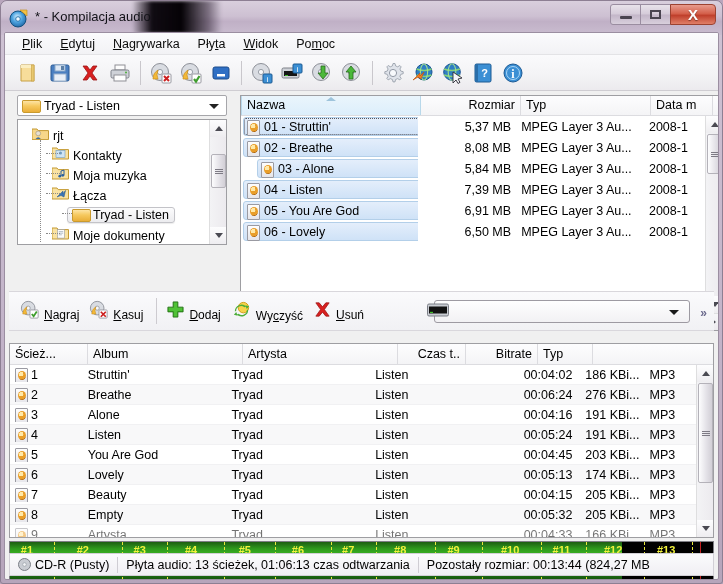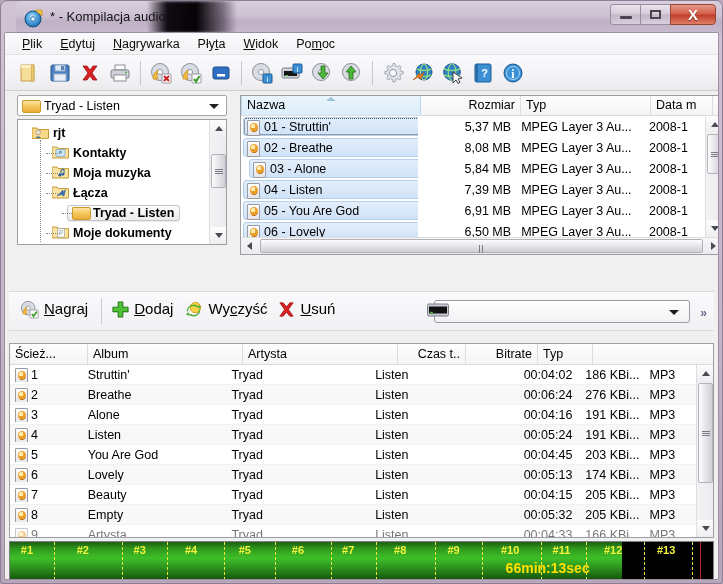--- a/index.html
+++ b/index.html
@@ -19,21 +19,21 @@
   .window {
     position: absolute; left: 0; top: 0; width: 723px; height: 584px;
     background: linear-gradient(180deg,#cfc3d4 0%, #c3b4c9 55%, #b6a5bb 100%);
     border: 1px solid #8d7f93;
     border-radius: 7px 7px 3px 3px;
     overflow: hidden;
   }
 
   
   .titlebar {
-    position: absolute; left: 15px; top: 0; right: 0; height: 34px;
+    position: absolute; left: 0; top: 0; right: 0; height: 34px;
     background: linear-gradient(180deg, #d9cfdd 0%, #cdc0d2 45%, #c0b0c6 60%, #cabdd0 100%);
     border-radius: 6px 6px 0 0;
   }
   .title-blur {
     position: absolute; left: 131px; top: 0px; width: 90px; height: 32px;
     background: linear-gradient(90deg, rgba(20,12,22,0) 0%, rgba(10,5,12,0.97) 22%, rgba(5,2,6,1) 55%, rgba(40,28,45,0.5) 85%, rgba(120,100,128,0) 100%);
     filter: blur(1.5px);
   }
   .title-icon {
     position: absolute; left: 8px; top: 7px; width: 20px; height: 20px;
@@ -84,21 +84,21 @@
   .toolbar {
     position: absolute; left: 0; top: 22px; right: 0; height: 36px;
     background: linear-gradient(180deg,#fafafc 0%, #f3f3f5 60%, #eceaee 100%);
     display: flex; align-items: center; padding-left: 10px;
     border-bottom: 1px solid #cfcdd2;
   }
   .tb-btn { width: 30px; height: 30px; display:flex; align-items:center; justify-content:center; }
   .tb-sep { width: 1px; height: 24px; background: #c9c7cc; margin: 0 5px; }
 
   
-  .panes { position: absolute; left: 4px; top: 62px; width: 714px; height: 160px; display: flex; }
+  .panes { position: absolute; left: 4px; top: 62px; width: 714px; height: 236px; display: flex; }
   .pane-left { width: 225px; position: relative; }
   .pane-right { flex: 1; position: relative; margin-left: 6px; }
 
   .combo {
     position: absolute; left: 8px; top: 0; width: 210px; height: 21px;
     background: #fff; border: 1px solid #a6a6aa; border-radius: 2px;
     display: flex; align-items: center; padding: 0 4px;
   }
   .combo .lbl { margin-left: 5px; font-size: 12.5px; }
   .combo .arrow { position: absolute; right: 7px; top: 8px; width: 0;height:0;
@@ -122,21 +122,21 @@
   .sb-thumb {
     position:absolute; left:1px; width:15px; height:34px;
     background: linear-gradient(90deg,#fdfdfe,#e2e0e6 60%, #d2cfd6);
     border: 1px solid #b4b2b9; border-radius: 2px;
     display:flex; align-items:center; justify-content:center;
   }
   .grip { width:8px; height:7px; }
   .grip i { display:block; height:1px; background:#7d7a84; margin:1px 0; }
 
   .tree { position: absolute; left: 0; top: 0; right: 17px; bottom: 0; padding: 3px 0 0 6px; }
-  .tnode { display: flex; align-items: center; height: 20px; white-space: nowrap; position: relative; font-weight: bold; }
+  .tnode { display: flex; align-items: flex-end; height: 20px; white-space: nowrap; position: relative; }
   .tnode .tlabel { font-size: 12.5px; margin-left: 4px; }
   .tnode .dots { position:absolute; width:14px; height:1px; border-top:1px dotted #8a8a8a; }
   .vline { position:absolute; left:14px; top:20px; bottom:2px; width:1px; border-left:1px dotted #8a8a8a; }
   .tsel {
     background: linear-gradient(180deg,#fcfcfd,#ececef);
     border: 1px solid #c3c3c8; border-radius: 3px;
     padding: 0 5px 0 1px; margin-left:-1px;
     box-shadow: 0 1px 1px rgba(0,0,0,0.08);
   }
 
@@ -187,22 +187,22 @@
   .hgrip i{display:inline-block;width:1px;height:8px;background:#7d7a84;margin:0 1px;}
 
   
   .actionbar {
     position: absolute; left: 4px; top: 258px; right: 4px; height: 40px;
     background: linear-gradient(180deg,#fafafc 0%, #f1f1f4 100%);
     border-top: 1px solid #d9d7dc; border-bottom: 1px solid #d9d7dc;
     display: flex; align-items: center; padding-left: 8px;
   }
   .act {
-    display:flex; align-items:flex-start; gap:4px; padding: 3px 7px 3px 3px;
-    font-size:15px; cursor:default;
+    display:flex; align-items:flex-end; gap:4px; padding: 3px 7px 3px 3px;
+    font-size:12px; cursor:default;
   }
   .act u { text-decoration: underline; }
   .act-sep { width:1px; height:26px; background:#cdcbd0; margin: 0 6px; }
   .drivecombo {
     position:absolute; left: 425px; top: 8px; width: 256px; height:23px;
     background: linear-gradient(180deg,#fefefe, #f2f1f4);
     border:1px solid #9d9aa2; border-radius:3px;
     display:flex; align-items:center; padding-left:6px;
   }
   .drivecombo .dlbl { font-size:12.5px; }
@@ -602,21 +602,21 @@
                 <span class="name-pill">
                   <span class="mp3ico" style="margin:0 4px 0 3px"></span>
                   <span>02 - Breathe</span>
                 </span>
               </div>
               <div class="lv-cell num" style="width:100px">8,08 MB</div>
               <div class="lv-cell" style="width:130px">MPEG Layer 3 Au...</div>
               <div class="lv-cell" style="width:62px">2008-1</div>
             </div>
             <div class="lv-row">
-              <div class="lv-cell" style="width:180px;padding:0 0 0 8px">
+              <div class="lv-cell" style="width:180px;padding:0 0 0 16px">
                 <span class="name-pill">
                   <span class="mp3ico" style="margin:0 4px 0 3px"></span>
                   <span>03 - Alone</span>
                 </span>
               </div>
               <div class="lv-cell num" style="width:100px">5,84 MB</div>
               <div class="lv-cell" style="width:130px">MPEG Layer 3 Au...</div>
               <div class="lv-cell" style="width:62px">2008-1</div>
             </div>
             <div class="lv-row">
@@ -690,20 +690,32 @@
         <span>
           <svg width="20" height="19" viewBox="0 0 22 21">
             <circle cx="9" cy="9" r="7.5" fill="#d9dce2" stroke="#8d9098"></circle>
             <circle cx="9" cy="9" r="2.3" fill="#f8f8fa" stroke="#9aa0a8"></circle>
             <path d="M3 15.5 q0-5 4.5-8 q-1.8 4.5 0 8 z" fill="#f2b93a" stroke="#cf8e14" stroke-width="0.6"></path>
             <rect x="11" y="11" width="9" height="9" rx="1" fill="#fff" stroke="#9a9aa2"></rect>
             <path d="M13 15.5 L15 18 L18.5 12.8" stroke="#3f9e2e" stroke-width="2" fill="none"></path>
           </svg>
         </span>
         <span><u>N</u>agraj</span>
+      </div>
+      <div class="act">
+        <span>
+          <svg width="20" height="19" viewBox="0 0 22 21">
+            <circle cx="9" cy="9" r="7.5" fill="#d9dce2" stroke="#8d9098"></circle>
+            <circle cx="9" cy="9" r="2.3" fill="#f8f8fa" stroke="#9aa0a8"></circle>
+            <path d="M3 15.5 q0-5 4.5-8 q-1.8 4.5 0 8 z" fill="#f2b93a" stroke="#cf8e14" stroke-width="0.6"></path>
+            <rect x="11" y="11" width="9" height="9" rx="1" fill="#fff" stroke="#9a9aa2"></rect>
+            <path d="M13 13 L18.5 18.5 M18.5 13 L13 18.5" stroke="#cc2020" stroke-width="1.9"></path>
+          </svg>
+        </span>
+        <span><u>K</u>asuj</span>
       </div>
       <div class="act-sep"></div>
       <div class="act">
         <span>
           <svg width="19" height="19" viewBox="0 0 20 20">
             <path d="M7.5 2 h5 v5.5 h5.5 v5 h-5.5 v5.5 h-5 v-5.5 h-5.5 v-5 h5.5 z" fill="#3fae2a" stroke="#237014" stroke-width="0.9"></path>
             <path d="M8.5 3 h3 v5.5 h5.5 v3 h-5.5 v5.5 h-3 v-5.5 h-5.5 v-3 h5.5 z" fill="#5fd342" opacity="0.55"></path>
           </svg>
         </span>
         <span><u>D</u>odaj</span>
@@ -907,15 +919,30 @@
           <div class="cap-lbl" style="left: calc(78.75% - 11px);">#11</div>
           <div class="cap-tick" style="left: 90.2%;"></div>
           <div class="cap-lbl" style="left: calc(86.05% - 11px);">#12</div>
           <div class="cap-tick" style="left: 97%;"></div>
           <div class="cap-lbl" style="left: calc(93.6% - 11px);">#13</div>
         </div>
       <div class="cap-total" id="captotal" style="left: calc(87% - 116px); top: 18px;">66min:13sec</div>
       <div class="cap-redline" id="capred" style="left: 98.2%;"></div>
     </div>
 
+    <div class="statusbar">
+      <div class="st-cell">
+        <span style="margin-right:4px;display:inline-flex">
+          <svg width="13" height="13" viewBox="0 0 13 13">
+            <circle cx="6.5" cy="6.5" r="6" fill="#c9ccd2" stroke="#7b7e86"></circle>
+            <circle cx="6.5" cy="6.5" r="1.8" fill="#f4f5f7" stroke="#9aa0a8" stroke-width="0.7"></circle>
+          </svg>
+        </span>
+        <span>CD-R (Pusty)</span>
+      </div>
+      <div class="st-div"></div>
+      <div class="st-cell">Płyta audio: 13 ścieżek, 01:06:13 czas odtwarzania</div>
+      <div class="st-div"></div>
+      <div class="st-cell">Pozostały rozmiar: 00:13:44 (824,27 MB</div>
+    </div>
 
   </div>
 </div>
 
 </body></html>

